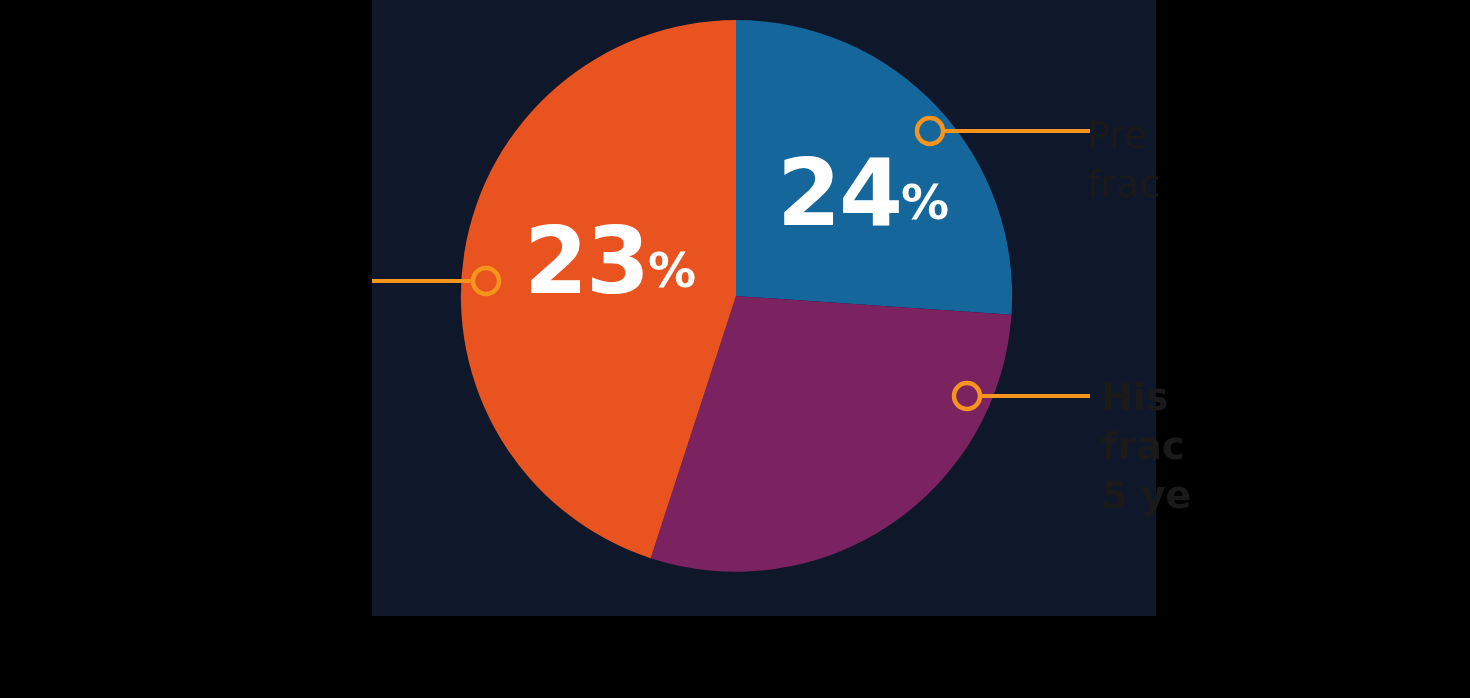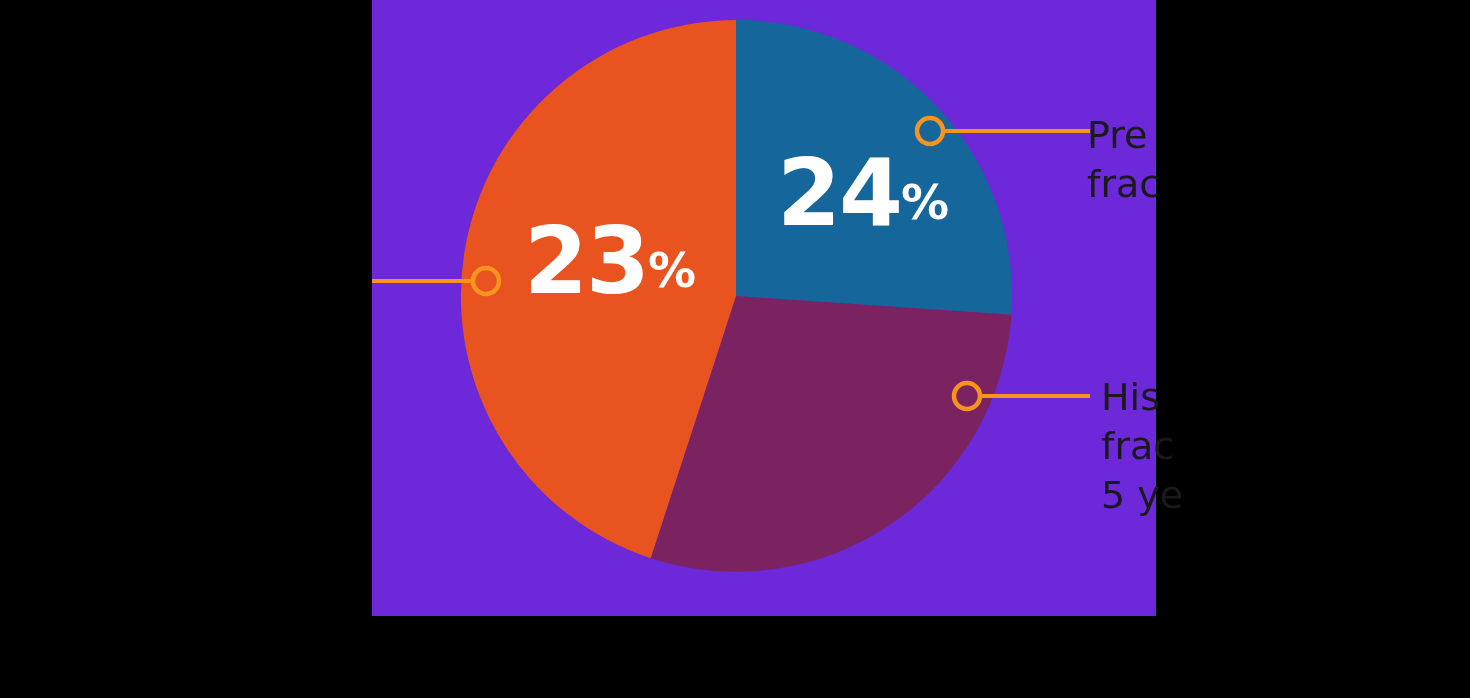--- a/index.html
+++ b/index.html
@@ -19,21 +19,21 @@
     height: 698px;
     background: #000000;
   }
   
   #chart-canvas {
     position: absolute;
     left: 372px;
     top: 0px;
     width: 784px;
     height: 616px;
-    background: #6d28d9;
+    background: #0f172a;
     overflow: hidden;
   }
   #pie-svg {
     position: absolute;
     left: -12px;  
     top: 0px;
     width: 800px;
     height: 616px;
     overflow: visible;
   }
@@ -67,21 +67,21 @@
   
   .callout {
     position: absolute;
     color: #1a1a1a;
     font-family: "DejaVu Sans", sans-serif;
     font-size: 38px;
     line-height: 49px;
     white-space: nowrap;
   }
   #callout-blue   { left: 1087px; top: 111px; }
-  #callout-purple { left: 1101px; top: 373px; }
+  #callout-purple { left: 1101px; top: 373px; font-weight: bold; }
 </style>
 </head>
 <body>
 
 <div id="stage">
 
   <div id="chart-canvas">
 
     <svg id="pie-svg" viewBox="0 0 800 616">
 

